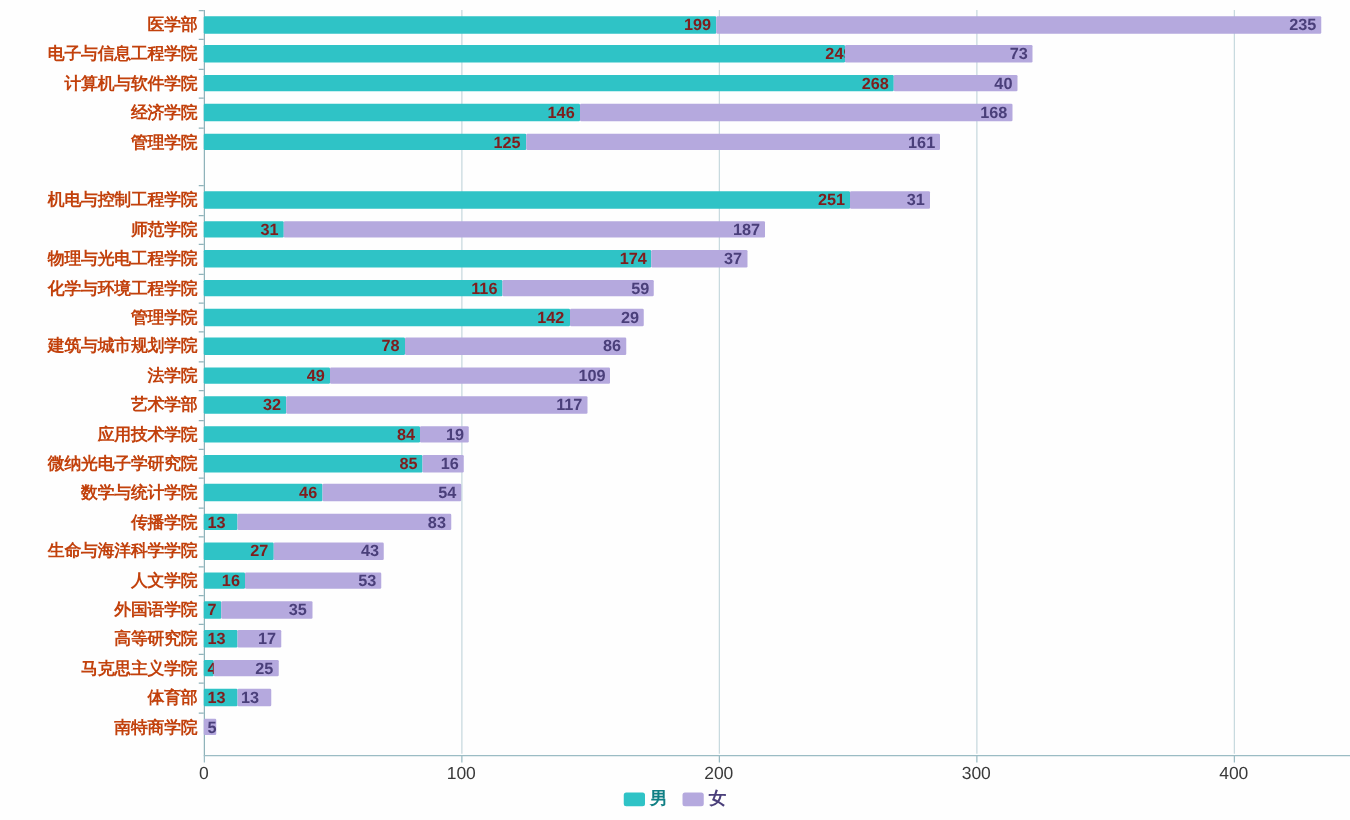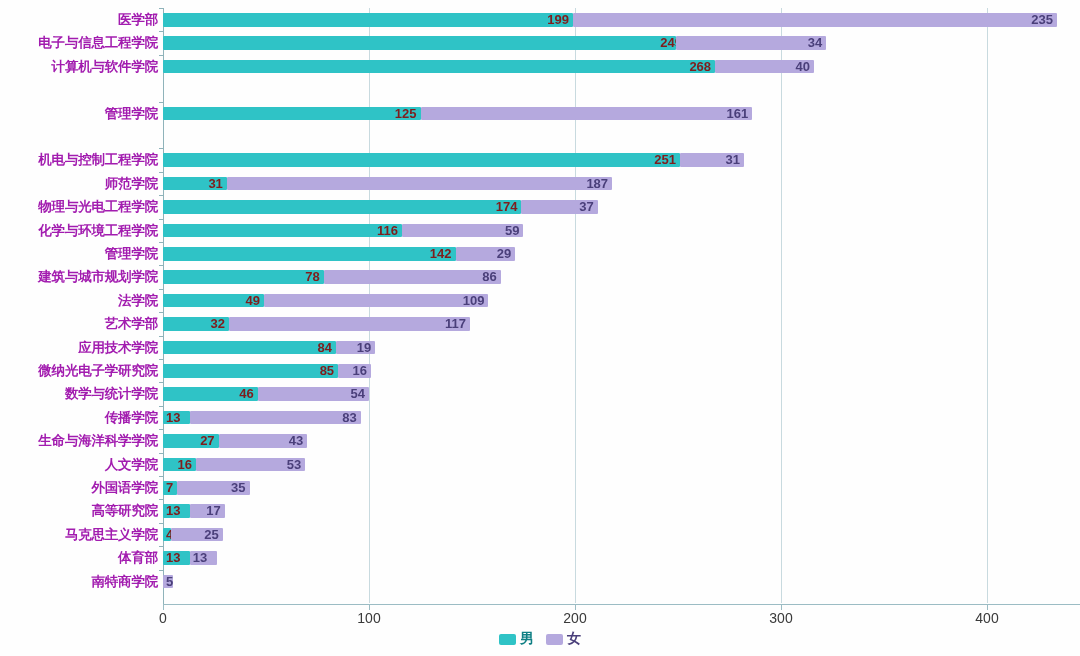--- a/index.html
+++ b/index.html
@@ -67,21 +67,21 @@
   .row-label {
     position: absolute;
     right: 100%;
     top: 0;
     height: 23.4px;
     line-height: 23.4px;
     margin-right: 5px;
     white-space: nowrap;
     font-size: 13.5px;
     font-weight: bold;
-    color: #a21caf;
+    color: #c2410c;
     letter-spacing: -0.2px;
   }
   .tick-y {
     position: absolute;
     right: 100%;
     top: 0px;
     width: 4px;
     height: 1px;
     background: #8fb3ba;
   }
@@ -179,29 +179,37 @@
         <div class="bar-value val-male val-inside-right" style="left: 409.94px;">199</div>
         <div class="bar bar-female" style="left: 409.94px; width: 484.1px;"></div>
         <div class="bar-value val-female val-inside-right" style="left: 894.04px;">235</div>
       </div>
       <div class="row" style="top: 23.4px;">
         <div class="tick-y"></div>
         <div class="row-label">电子与信息工程学院</div>
         <div class="bar bar-male" style="left: 0px; width: 512.94px;"></div>
         <div class="bar-value val-male val-inside-right" style="left: 523px;">249</div>
         <div class="bar bar-female" style="left: 512.94px; width: 150.38px;"></div>
-        <div class="bar-value val-female val-inside-right" style="left: 663.32px;">34</div>
+        <div class="bar-value val-female val-inside-right" style="left: 663.32px;">73</div>
       </div>
       <div class="row" style="top: 46.8px;">
         <div class="tick-y"></div>
         <div class="row-label">计算机与软件学院</div>
         <div class="bar bar-male" style="left: 0px; width: 552.08px;"></div>
         <div class="bar-value val-male val-inside-right" style="left: 552.08px;">268</div>
         <div class="bar bar-female" style="left: 552.08px; width: 98.88px;"></div>
         <div class="bar-value val-female val-inside-right" style="left: 650.96px;">40</div>
+      </div>
+      <div class="row" style="top: 70.2px;">
+        <div class="tick-y"></div>
+        <div class="row-label">经济学院</div>
+        <div class="bar bar-male" style="left: 0px; width: 300.76px;"></div>
+        <div class="bar-value val-male val-inside-right" style="left: 300.76px;">146</div>
+        <div class="bar bar-female" style="left: 300.76px; width: 346.08px;"></div>
+        <div class="bar-value val-female val-inside-right" style="left: 646.84px;">168</div>
       </div>
       <div class="row" style="top: 93.6px;">
         <div class="tick-y"></div>
         <div class="row-label">管理学院</div>
         <div class="bar bar-male" style="left: 0px; width: 257.5px;"></div>
         <div class="bar-value val-male val-inside-right" style="left: 257.5px;">125</div>
         <div class="bar bar-female" style="left: 257.5px; width: 331.66px;"></div>
         <div class="bar-value val-female val-inside-right" style="left: 589.16px;">161</div>
       </div>
       <div class="row" style="top: 140.4px;">

